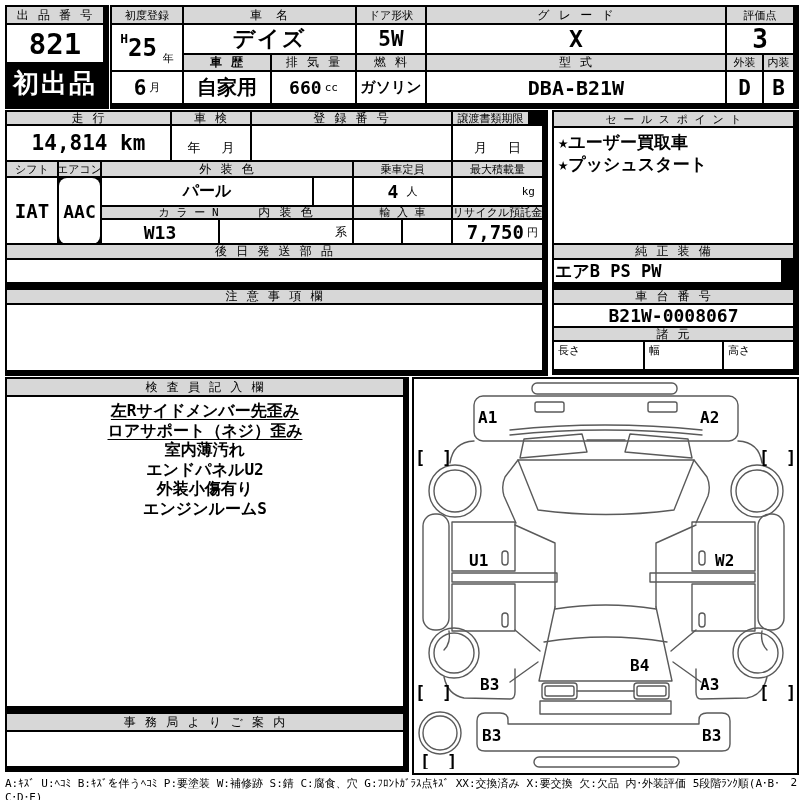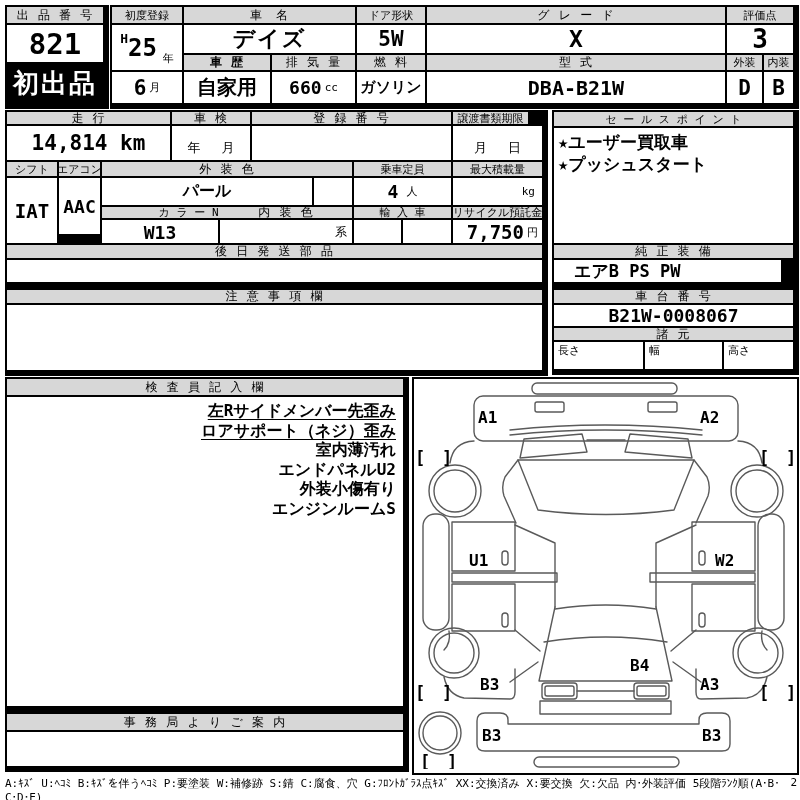--- a/index.html
+++ b/index.html
@@ -92,21 +92,21 @@
     <div class="cell" style="left:245px;top:14px;width:199px;height:34px;"></div>
     <div class="cell bottom" style="left:446px;top:14px;width:89px;height:34px;font-size:13px;padding-bottom:3px;box-sizing:border-box;">月　 日</div>
 
     <div class="cell hd sm" style="left:0;top:50px;width:50px;height:14px;">シフト</div>
     <div class="cell hd sm" style="left:52px;top:50px;width:41px;height:14px;">エアコン</div>
     <div class="cell hd" style="left:95px;top:50px;width:250px;height:14px;">外 装 色</div>
     <div class="cell hd sm" style="left:347px;top:50px;width:97px;height:14px;">乗車定員</div>
     <div class="cell hd sm" style="left:446px;top:50px;width:89px;height:14px;">最大積載量</div>
 
     <div class="cell v-md" style="left:0;top:66px;width:50px;height:66px;font-size:19px;">IAT</div>
-    <div class="cell v-md" style="left:52px;top:66px;width:41px;height:56px;">AAC</div>
+    <div class="cell v-md" style="left:52px;top:66px;width:41px;height:66px;border-radius:8px;">AAC</div>
 
     <div class="cell v-sm" style="left:95px;top:66px;width:210px;height:27px;font-size:16px;">パール</div>
     <div class="cell" style="left:307px;top:66px;width:38px;height:27px;"></div>
     <div class="cell" style="left:347px;top:66px;width:97px;height:27px;">
       <span class="v-md">4</span>
         <span class="unit" style="margin-left:8px;">人</span>
     </div>
     <div class="cell right" style="left:446px;top:66px;width:89px;height:27px;padding-right:7px;box-sizing:border-box;">
       <span class="unit">kg</span>
     </div>
@@ -134,21 +134,21 @@
     </div>
   </div>
 
   <div class="box" style="left:5px;top:243px;width:539px;height:41px;">
     <div class="cell hd" style="left:0;top:0;width:535px;height:13px;">後 日 発 送 部 品</div>
     <div class="cell" style="left:0;top:15px;width:535px;height:22px;"></div>
   </div>
 
   <div class="box" style="left:552px;top:243px;width:243px;height:41px;">
     <div class="cell hd" style="left:0;top:0;width:239px;height:13px;">純 正 装 備</div>
-    <div class="cell left" style="left:0;top:15px;width:227px;height:22px;font-size:17px;font-weight:bold;padding-left:20px;box-sizing:border-box;">エアB PS PW</div>
+    <div class="cell left" style="left:0;top:15px;width:227px;height:22px;font-size:17px;font-weight:bold;padding-left:1px;box-sizing:border-box;">エアB PS PW</div>
   </div>
 
   <div class="box" style="left:5px;top:288px;width:539px;height:84px;">
     <div class="cell hd" style="left:0;top:0;width:535px;height:13px;">注 意 事 項 欄</div>
     <div class="cell" style="left:0;top:15px;width:535px;height:65px;"></div>
   </div>
 
   <div class="box" style="left:552px;top:288px;width:243px;height:83px;">
     <div class="cell hd" style="left:0;top:0;width:239px;height:13px;">車 台 番 号</div>
     <div class="cell v-md" style="left:0;top:15px;width:239px;height:21px;">B21W-0008067</div>
@@ -159,21 +159,21 @@
     <div class="dim-cell" style="left:91px;top:52px;width:77px;height:27px;">
         <span class="dims-label">幅</span>
       </div>
     <div class="dim-cell" style="left:170px;top:52px;width:69px;height:27px;">
         <span class="dims-label">高さ</span>
       </div>
   </div>
 
   <div class="box" style="left:5px;top:377px;width:400px;height:331px;">
     <div class="cell hd" style="left:0;top:0;width:396px;height:16px;">検 査 員 記 入 欄</div>
-    <div class="cell top left" style="left:0;top:18px;width:396px;height:309px;padding:4px 7px;box-sizing:border-box;flex-direction:column;align-items:flex-end;justify-content:flex-start;">
+    <div class="cell top left" style="left:0;top:18px;width:396px;height:309px;padding:4px 7px;box-sizing:border-box;flex-direction:column;align-items:center;justify-content:flex-start;">
       <div class="notes-line ul">左Rサイドメンバー先歪み</div>
       <div class="notes-line ul">ロアサポート（ネジ）歪み</div>
       <div class="notes-line">室内薄汚れ</div>
       <div class="notes-line">エンドパネルU2</div>
       <div class="notes-line">外装小傷有り</div>
       <div class="notes-line">エンジンルームS</div>
     </div>
   </div>
 
   <div class="box" style="left:5px;top:712px;width:400px;height:56px;">

